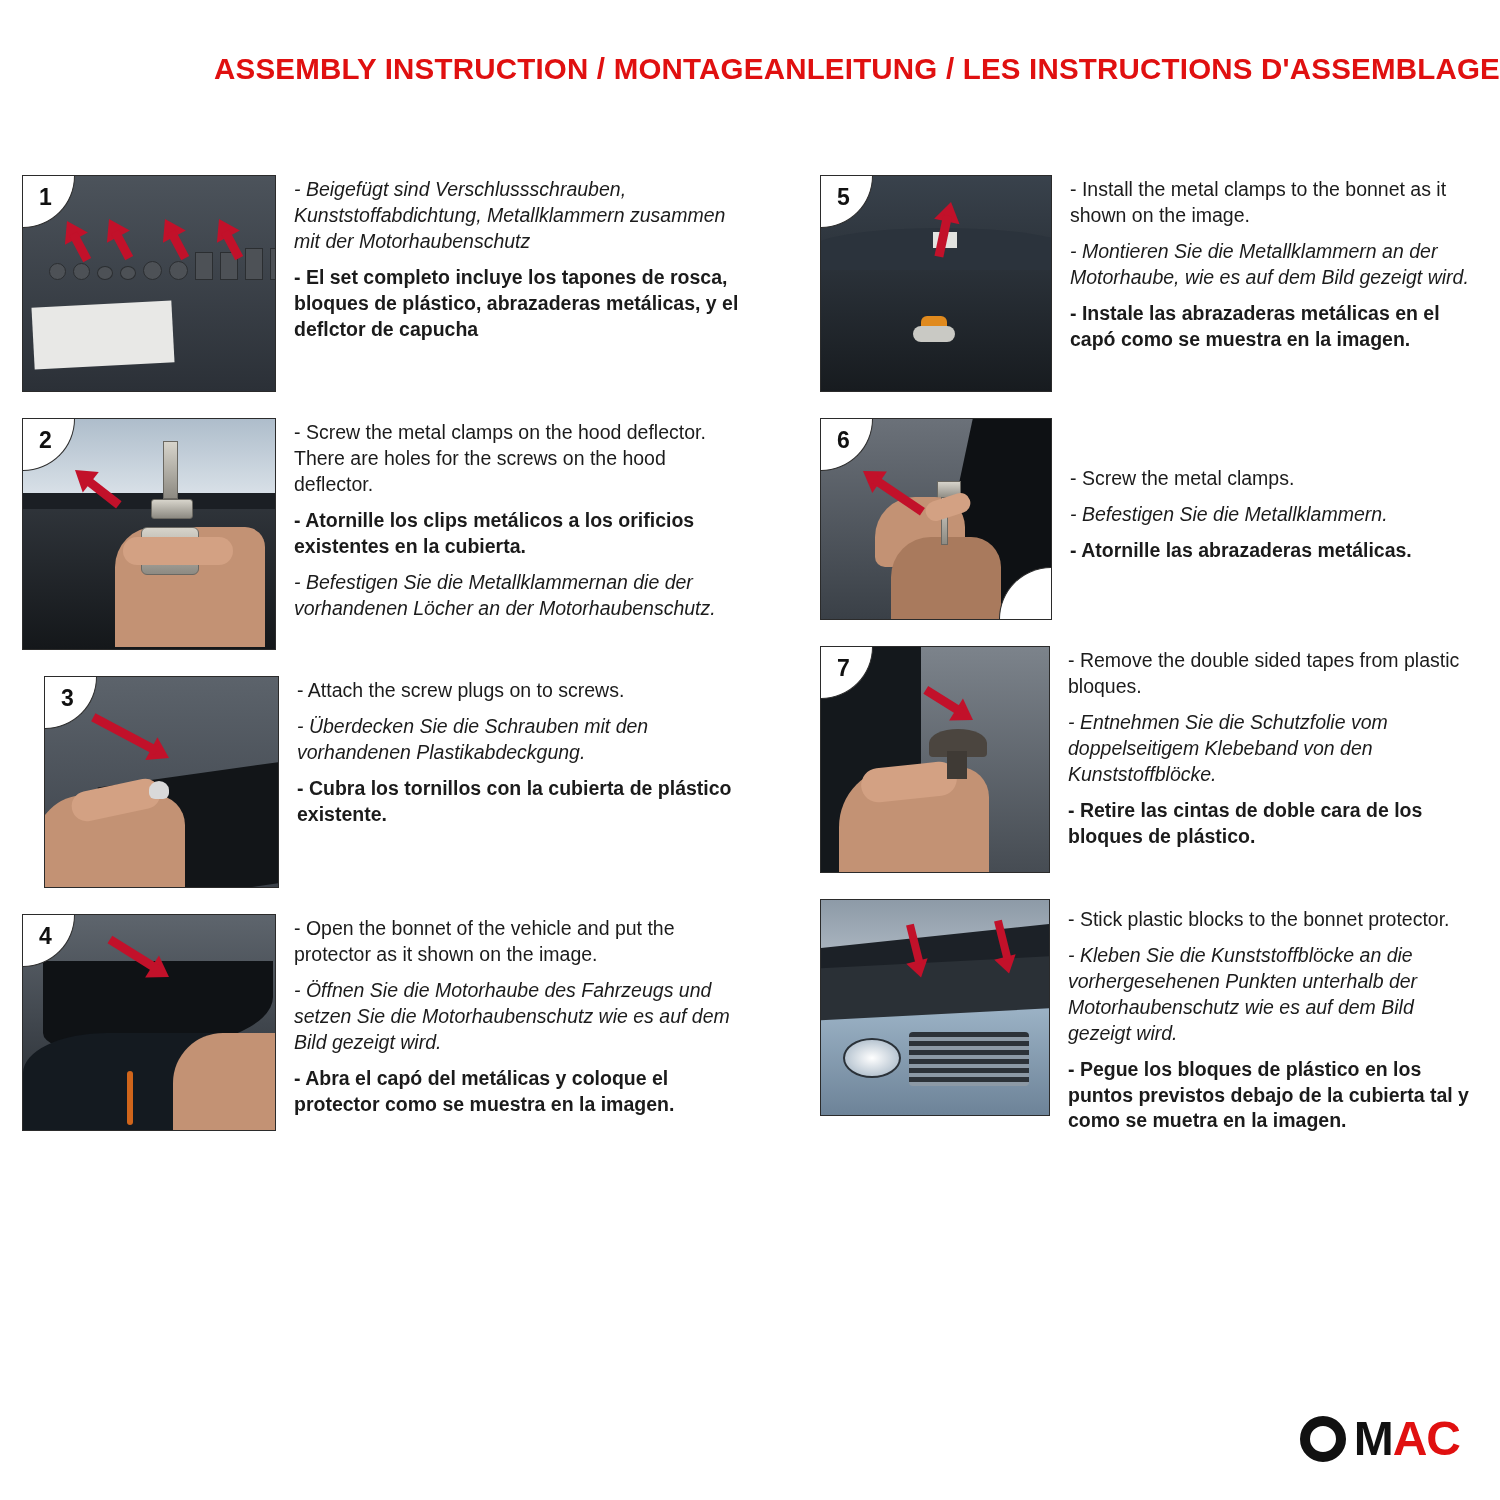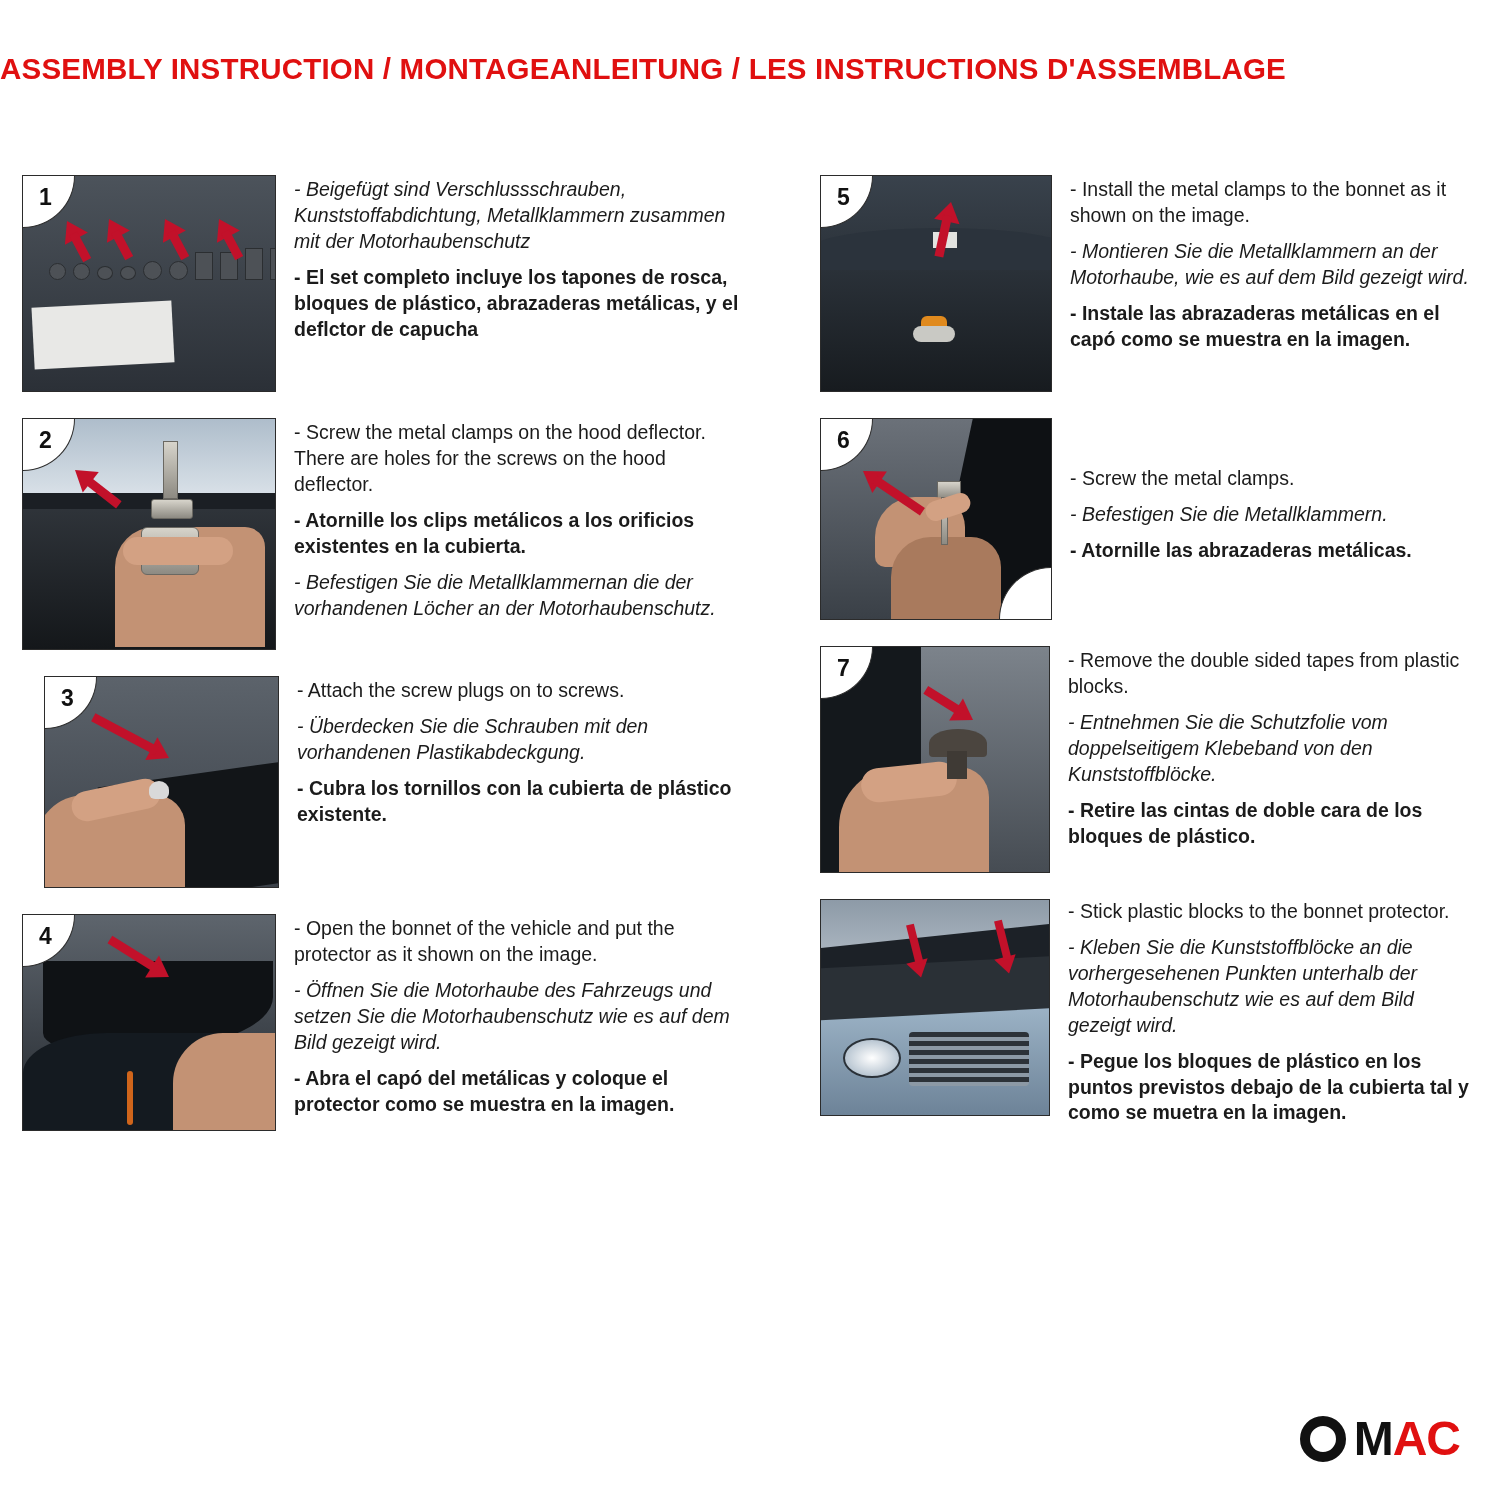--- a/index.html
+++ b/index.html
@@ -14,21 +14,21 @@
     position: relative;
     font-family: "Liberation Sans", sans-serif;
     box-sizing: border-box;
     overflow: hidden;
   }
   .doc-title {
     position: absolute;
     top: 52px;
     left: 0;
     width: 1500px;
-    text-align: left;
+    text-align: right;
     color: #e01010;
     font-size: 29.5px;
     font-weight: bold;
     letter-spacing: 0.2px;
     white-space: nowrap;
   }
   .columns {
     position: absolute;
     top: 175px;
     left: 0;
@@ -381,21 +381,21 @@
           <div class="plug" style="left:108px;top:82px;width:58px;height:28px;background:#4b453f;border-radius:50% 50% 4px 4px;"></div>
           <div class="plug" style="left:126px;top:104px;width:20px;height:28px;background:#3f3a35;border-radius:0;"></div>
           <div class="arrow" style="left:152px;top:60px;width:56px;height:26px;transform:rotate(212deg);">
             <div class="head"></div>
               <div class="shaft" style="width:42px;"></div>
           </div>
           <div class="corner-white"></div>
           <div class="num" style="left:16px;top:8px;">7</div>
         </div>
         <div class="txt">
-          <p class="line en">- Remove the double sided tapes from plastic blocks.</p>
+          <p class="line en">- Remove the double sided tapes from plastic bloques.</p>
           <p class="line de">- Entnehmen Sie die Schutzfolie vom doppelseitigem Klebeband von den Kunststoffblöcke.</p>
           <p class="line es">- Retire las cintas de doble cara de los bloques de plástico.</p>
         </div>
       </div>
 
       <div class="step">
         <div class="photo" style="width:228px;height:215px;">
           <div class="sky" style="height:46%;background:linear-gradient(#8d9aa7,#c3ccd5);"></div>
           <div class="car-body" style="left:0;right:0;top:46%;bottom:0;"></div>
           <div class="hood" style="left:-6px;top:36px;width:240px;height:34px;background:#1c2127;transform:rotate(-6deg);"></div>
@@ -405,21 +405,21 @@
           <div class="arrow" style="left:102px;top:66px;width:52px;height:22px;transform:rotate(-104deg);">
             <div class="head" style="border-top-width:11px;border-bottom-width:11px;border-right-width:17px;"></div>
             <div class="shaft" style="width:40px;height:8px;margin-top:-4px;"></div>
           </div>
           <div class="arrow" style="left:190px;top:62px;width:52px;height:22px;transform:rotate(-104deg);">
             <div class="head" style="border-top-width:11px;border-bottom-width:11px;border-right-width:17px;"></div>
             <div class="shaft" style="width:40px;height:8px;margin-top:-4px;"></div>
           </div>
           <div class="num" style="left:16px;top:8px;color:#fff;opacity:0;">8</div>
         </div>
-        <div class="txt" style="padding-top:0;">
+        <div class="txt" style="padding-top:0;margin-top:8px;">
           <p class="line en">- Stick plastic blocks to the bonnet protector.</p>
           <p class="line de">- Kleben Sie die Kunststoffblöcke an die  vorhergesehenen Punkten unterhalb der Motorhaubenschutz wie es auf dem Bild gezeigt wird.</p>
           <p class="line es">- Pegue los bloques de plástico en los puntos previstos debajo de la cubierta tal y como se muetra en la imagen.</p>
         </div>
       </div>
 
     </div>
   </div>
 
   <div class="logo">

